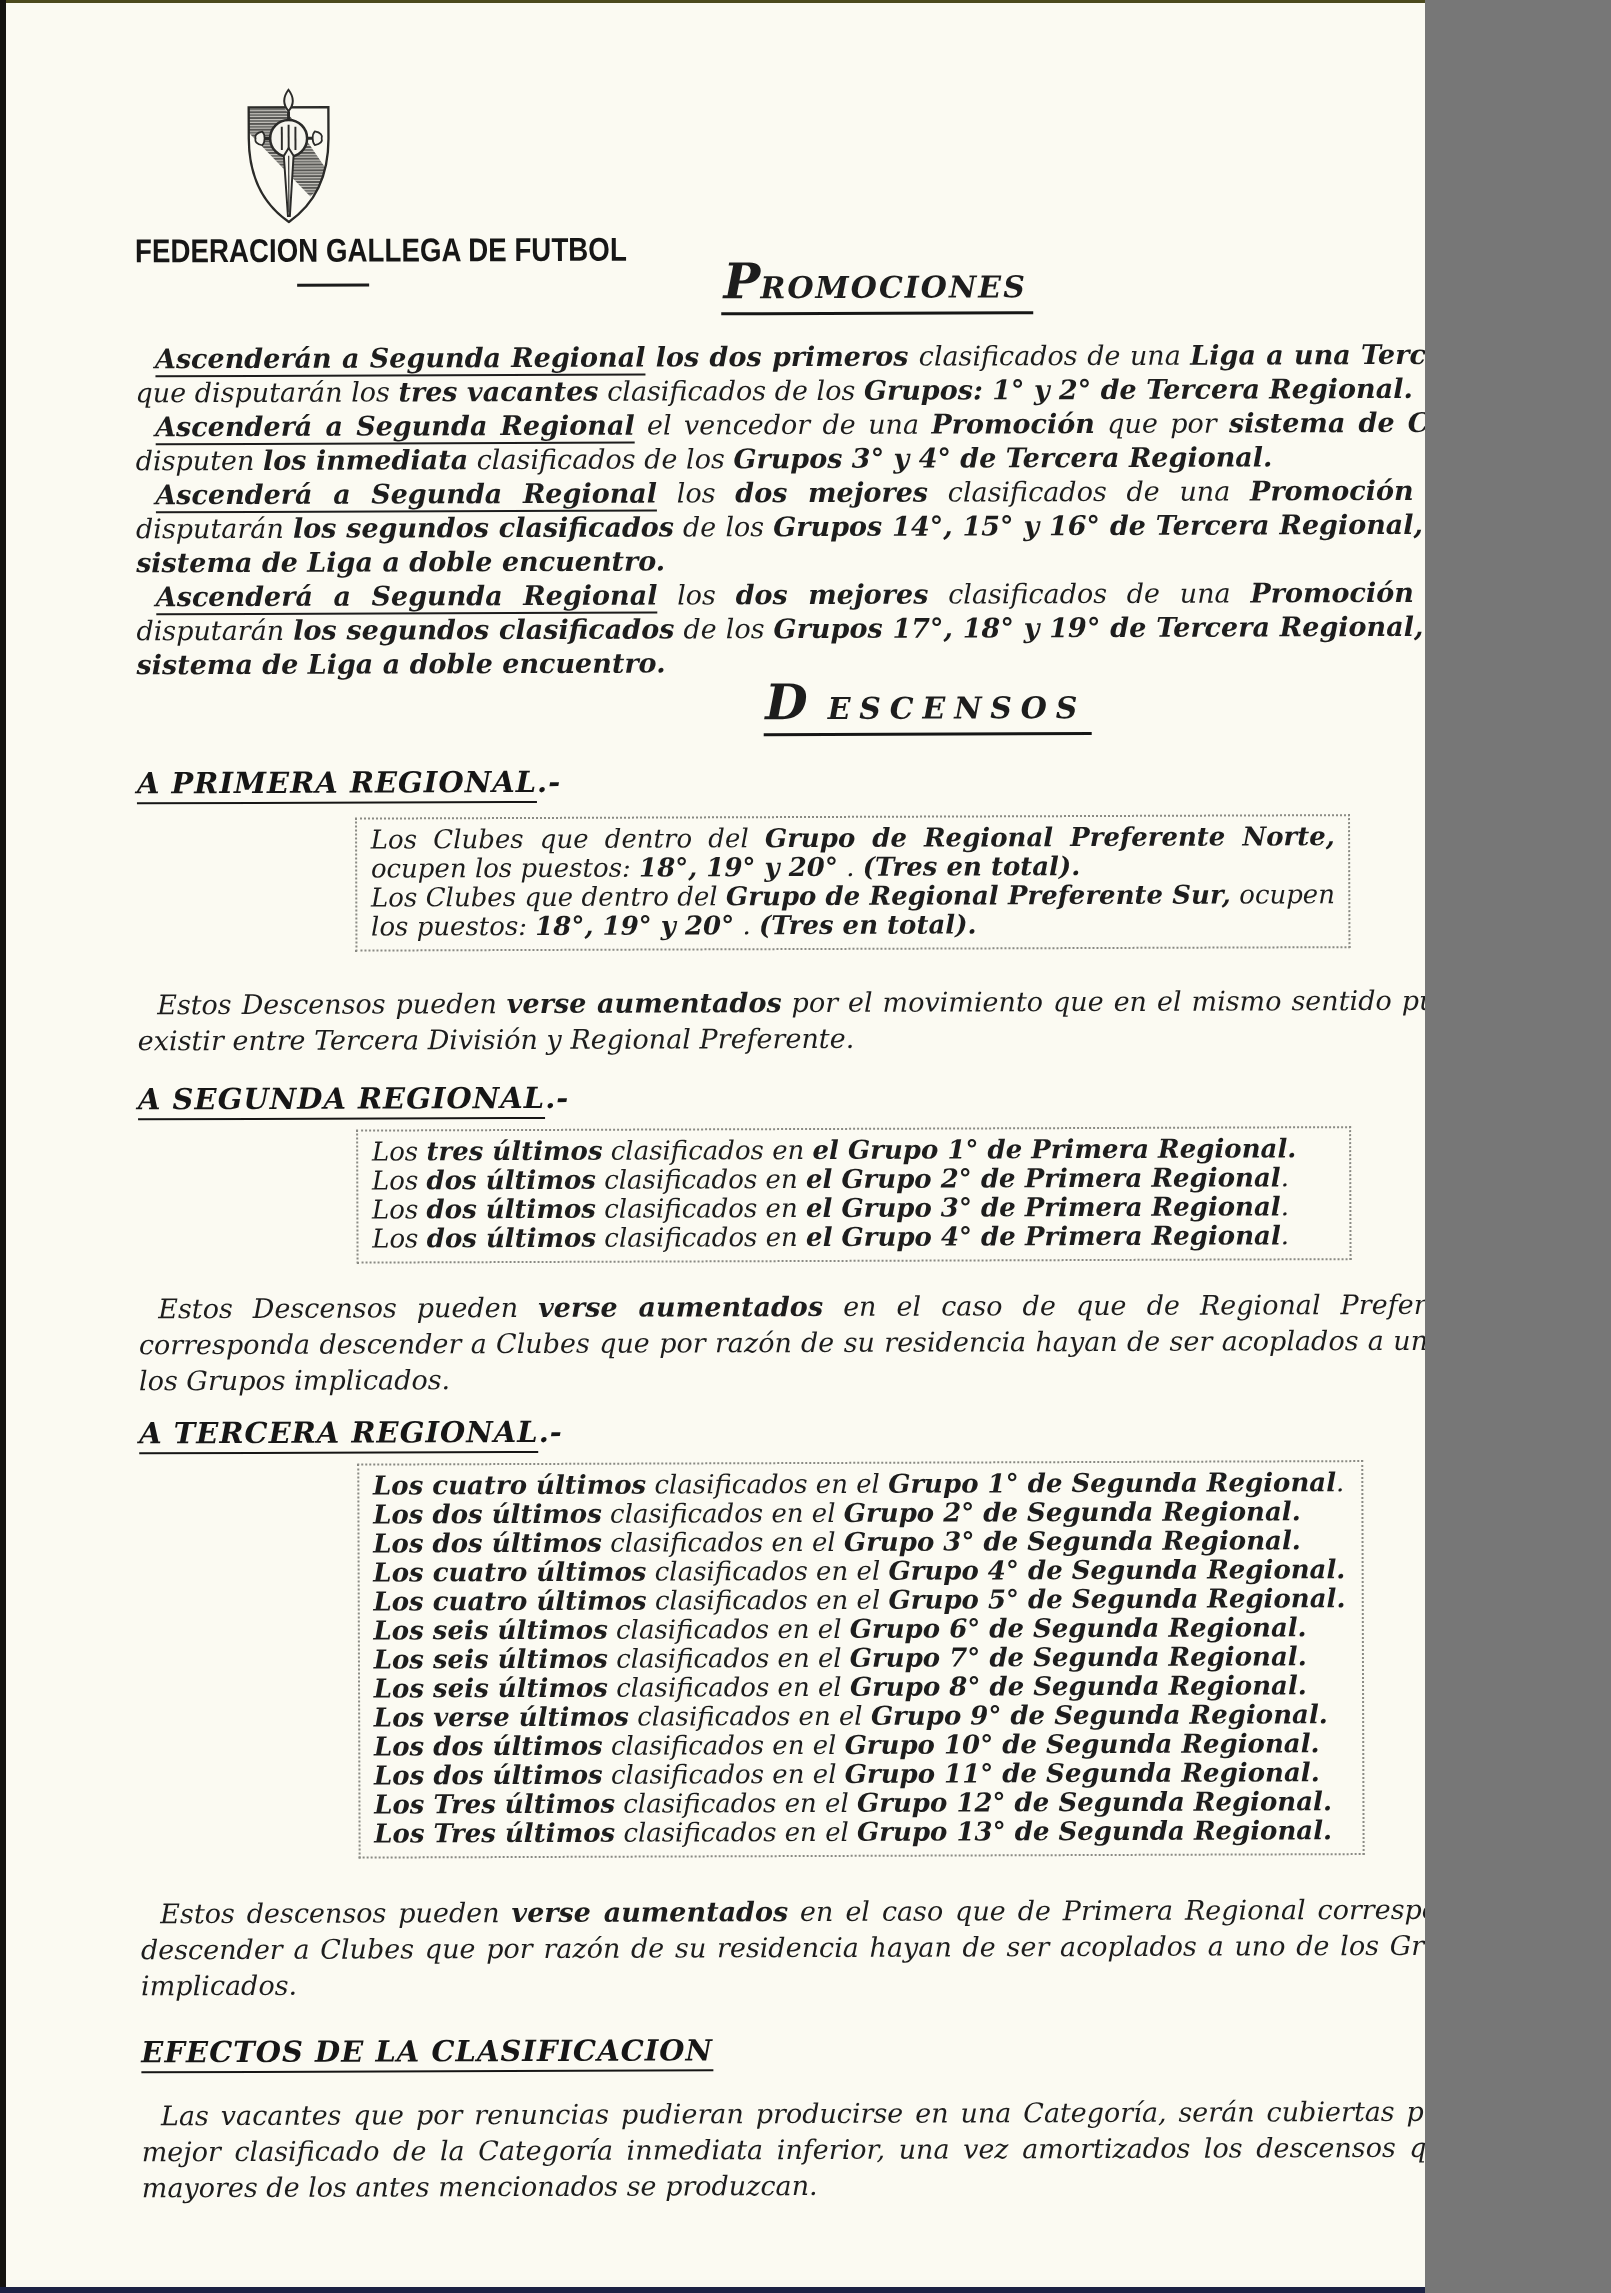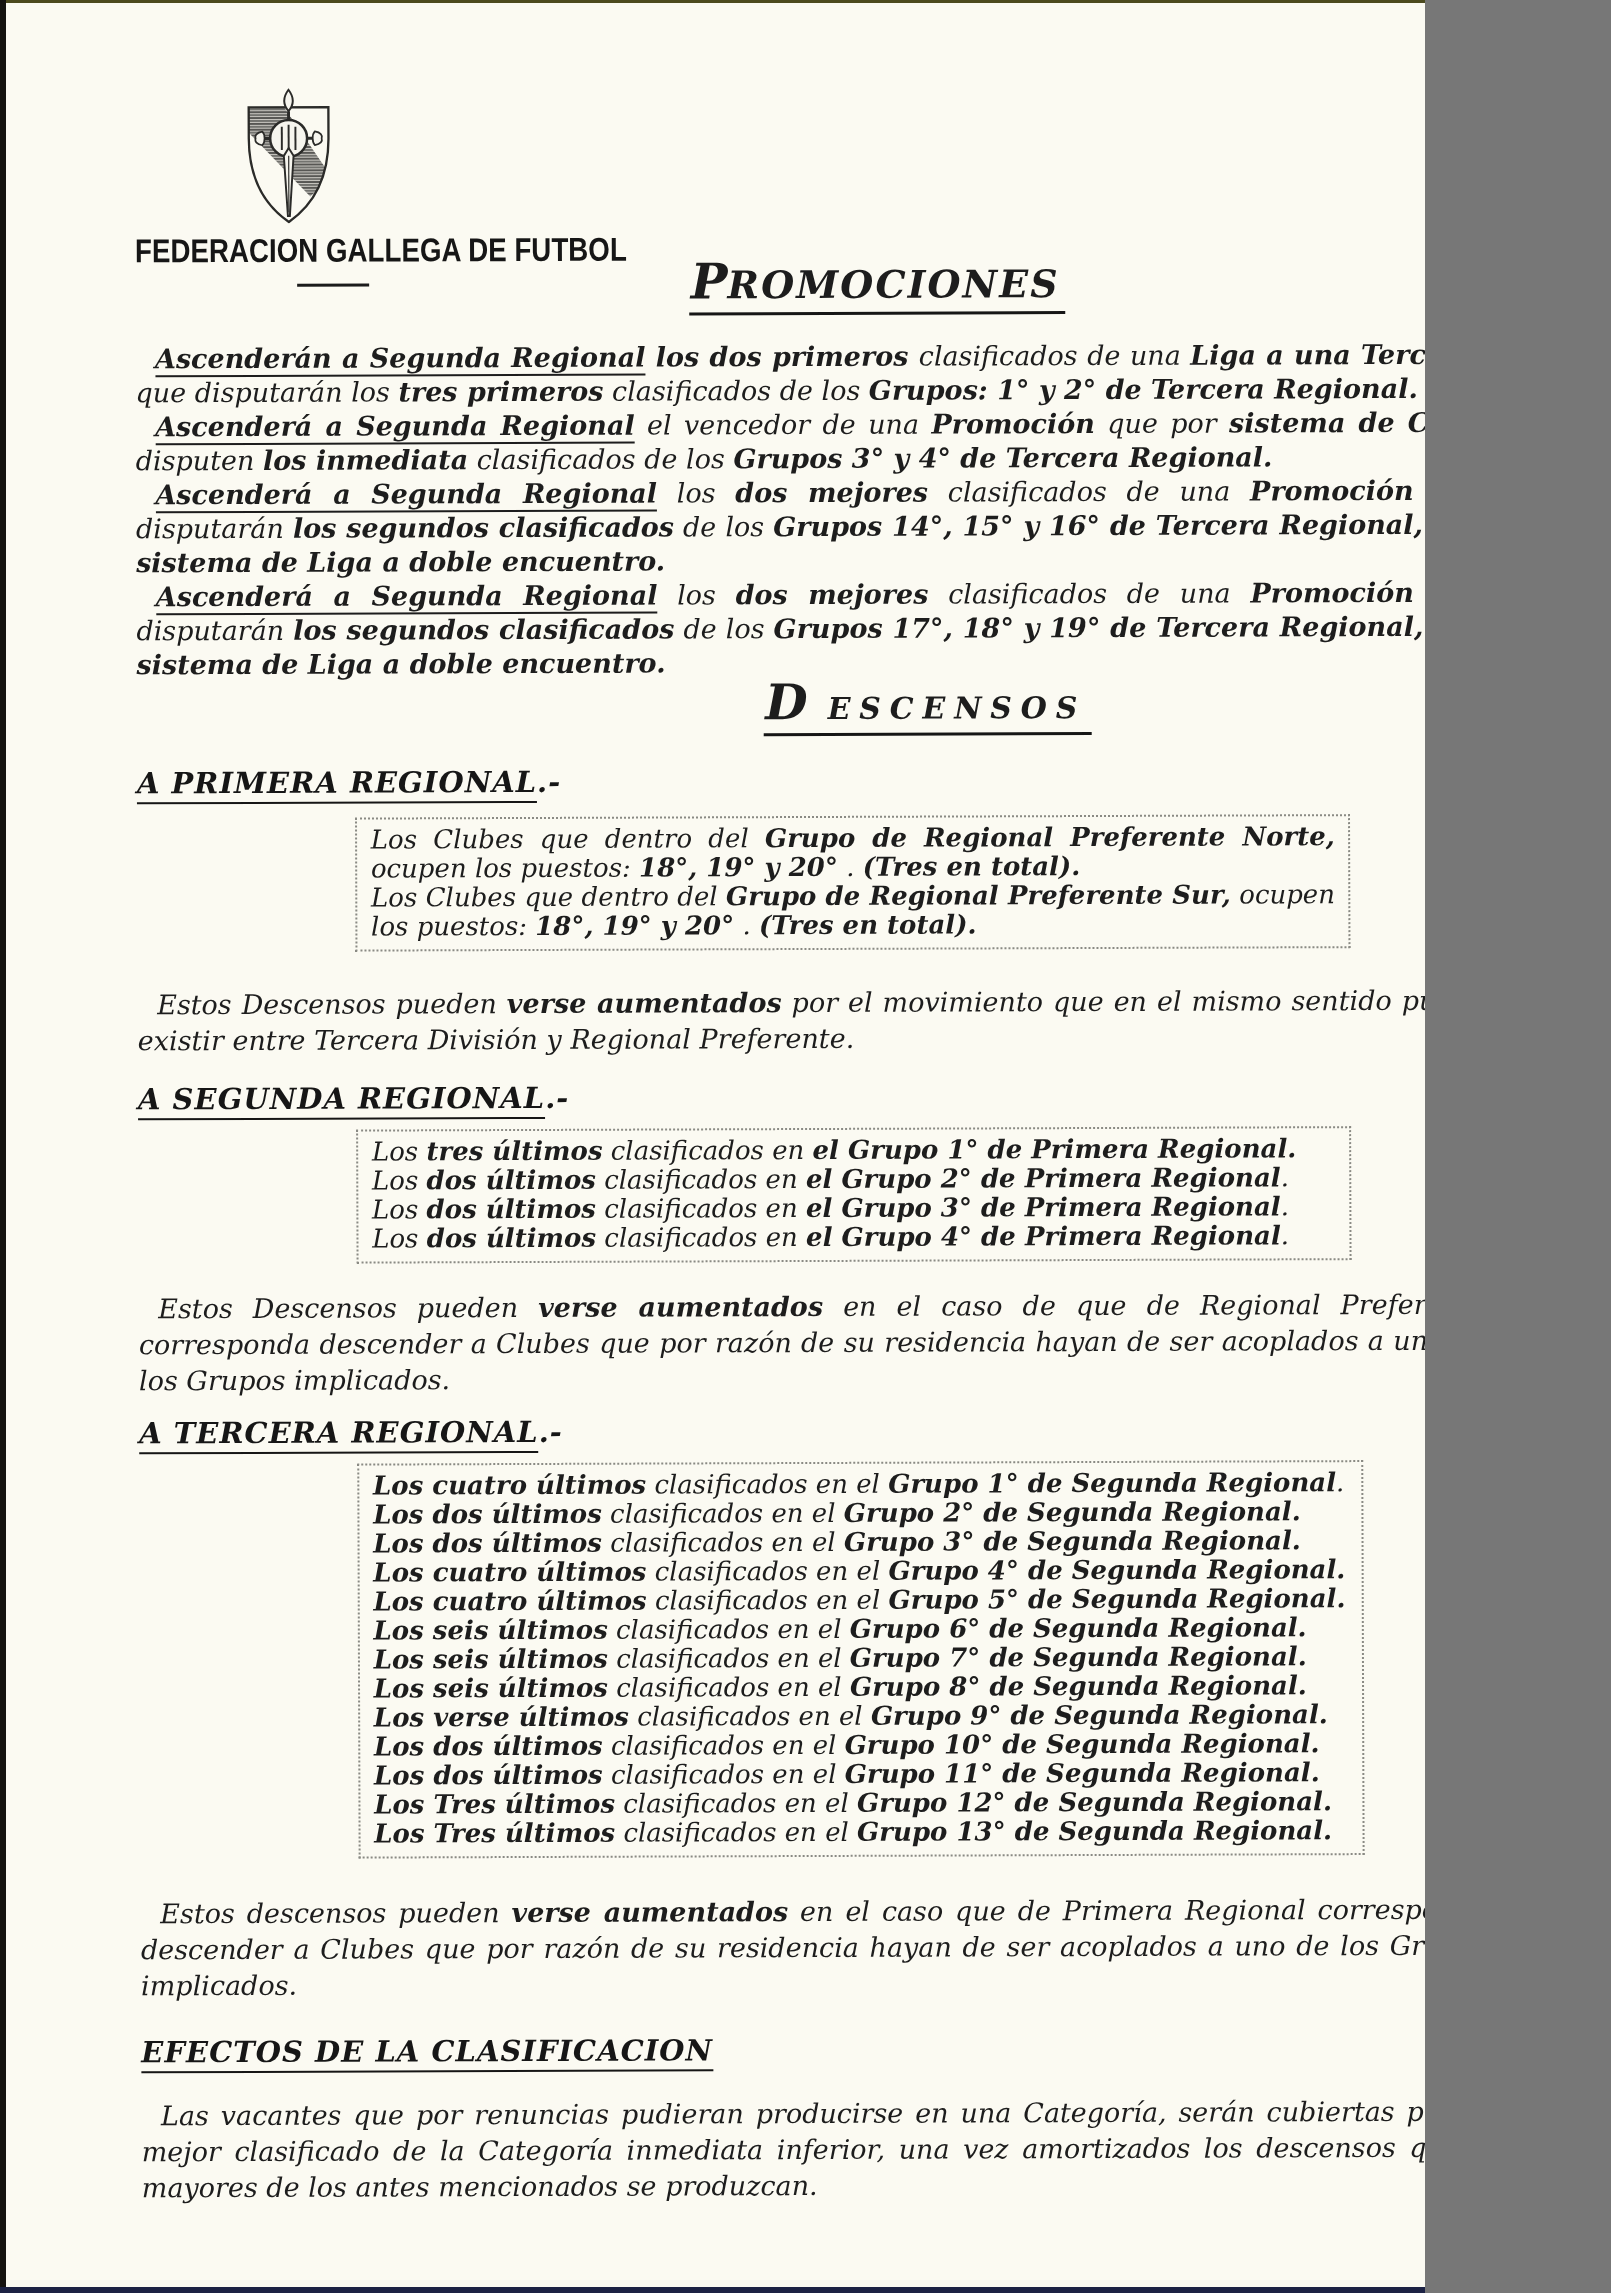--- a/index.html
+++ b/index.html
@@ -35,21 +35,21 @@
   .org-underline { width:72px; height:3.9px; background:#1b1b1b; margin:13.7px 0 0 162px; }
 
   .big-title { position:absolute; left:0; width:1348px; text-align:center; }
   .promo-title { top:252px; padding-left:68px; }
   .desc-title  { top:673px; padding-left:117px; }
   .big-title .inner {
     display:inline-block; border-bottom:3.9px solid #161616; padding:0 5.9px 2px 2px;
     font-style:italic; font-weight:bold; white-space:nowrap;
   }
   .big-title .cap  { font-size:49px; }
-  .promo-title .rest { font-size:38px; letter-spacing:2px;text-align:right; }
+  .promo-title .rest { font-size:30px; letter-spacing:2px;text-align:right; }
   .desc-title  .rest { font-size:30px; letter-spacing:8.8px;margin-left:20px; }
 
   
   .par {
     margin:0; font-style:italic; font-size:27px; line-height:34px;
     text-align:justify; text-indent:19.5px;
   }
   .note { margin:0; font-style:italic; font-size:27px; line-height:36px; text-align:justify; text-indent:19.5px; }
   .b { font-weight:bold; }
   .u { border-bottom:2.9px solid currentColor; padding-bottom:1px; }
@@ -143,21 +143,21 @@
 
     <div class="org-name">FEDERACION GALLEGA DE FUTBOL</div>
     <div class="org-underline"></div>
 
     <div class="big-title promo-title">
       <span class="inner">
         <span class="cap">P</span><span class="rest">ROMOCIONES</span>
       </span>
     </div>
 
-    <p class="par first-par"><span class="b u">Ascenderán a Segunda Regional</span><span class="b"> los dos primeros </span><span>clasificados de una </span><span class="b">Liga a una Tercera</span><span>, que disputarán los </span><span class="b">tres primeros</span><span> clasificados de los </span><span class="b">Grupos: 1° y 2° de Tercera Regional.</span></p>
+    <p class="par first-par"><span class="b u">Ascenderán a Segunda Regional</span><span class="b"> los dos primeros </span><span>clasificados de una </span><span class="b">Liga a una Tercera</span><span>, que disputarán los </span><span class="b">tres vacantes</span><span> clasificados de los </span><span class="b">Grupos: 1° y 2° de Tercera Regional.</span></p>
     <p class="par"><span class="b u">Ascenderá a Segunda Regional</span><span> el vencedor de una </span><span class="b">Promoción</span><span> que por </span><span class="b">sistema de Copa</span><span> disputen </span><span class="b">los inmediata</span><span> clasificados de los </span><span class="b">Grupos 3° y 4° de Tercera Regional.</span></p>
     <p class="par"><span class="b u">Ascenderá a Segunda Regional</span><span> los </span><span class="b">dos mejores</span><span> clasificados de una </span><span class="b">Promoción</span><span> que disputarán </span><span class="b">los segundos clasificados</span><span> de los </span><span class="b">Grupos 14°, 15° y 16° de Tercera Regional, por sistema de Liga a doble encuentro.</span></p>
     <p class="par"><span class="b u">Ascenderá a Segunda Regional</span><span> los </span><span class="b">dos mejores</span><span> clasificados de una </span><span class="b">Promoción</span><span> que disputarán </span><span class="b">los segundos clasificados</span><span> de los </span><span class="b">Grupos 17°, 18° y 19° de Tercera Regional, por sistema de Liga a doble encuentro.</span></p>
 
     <div class="big-title desc-title">
       <span class="inner">
         <span class="cap">D</span><span class="rest">ESCENSOS</span>
       </span>
     </div>
 

